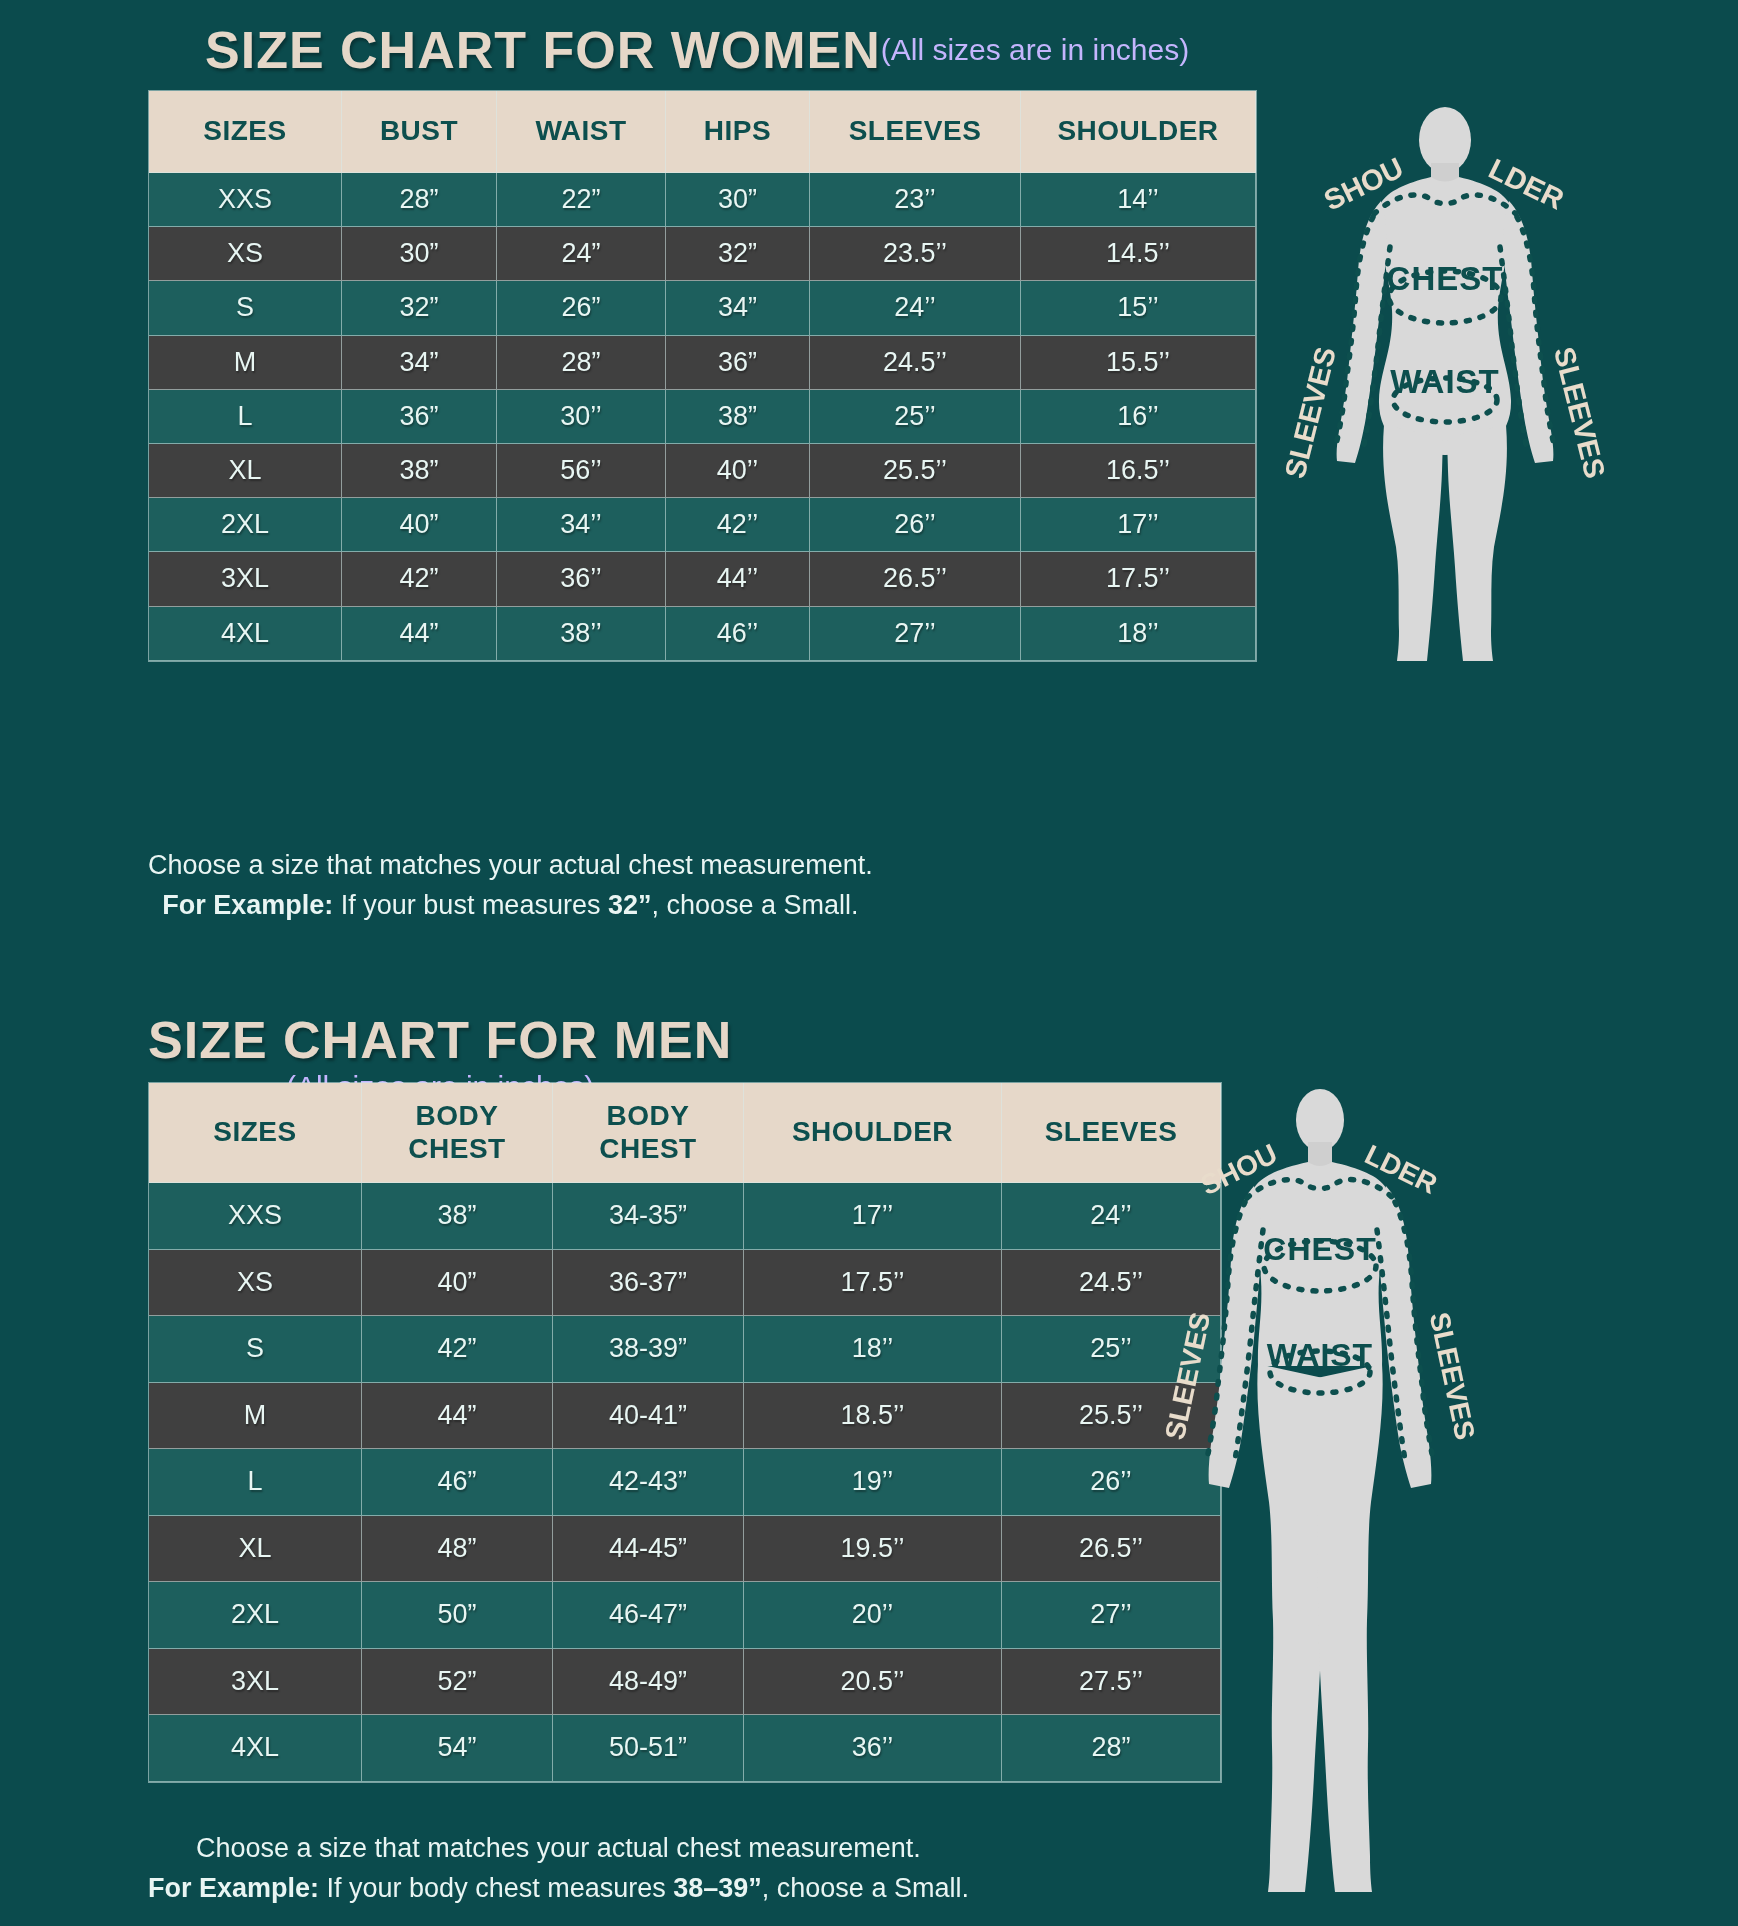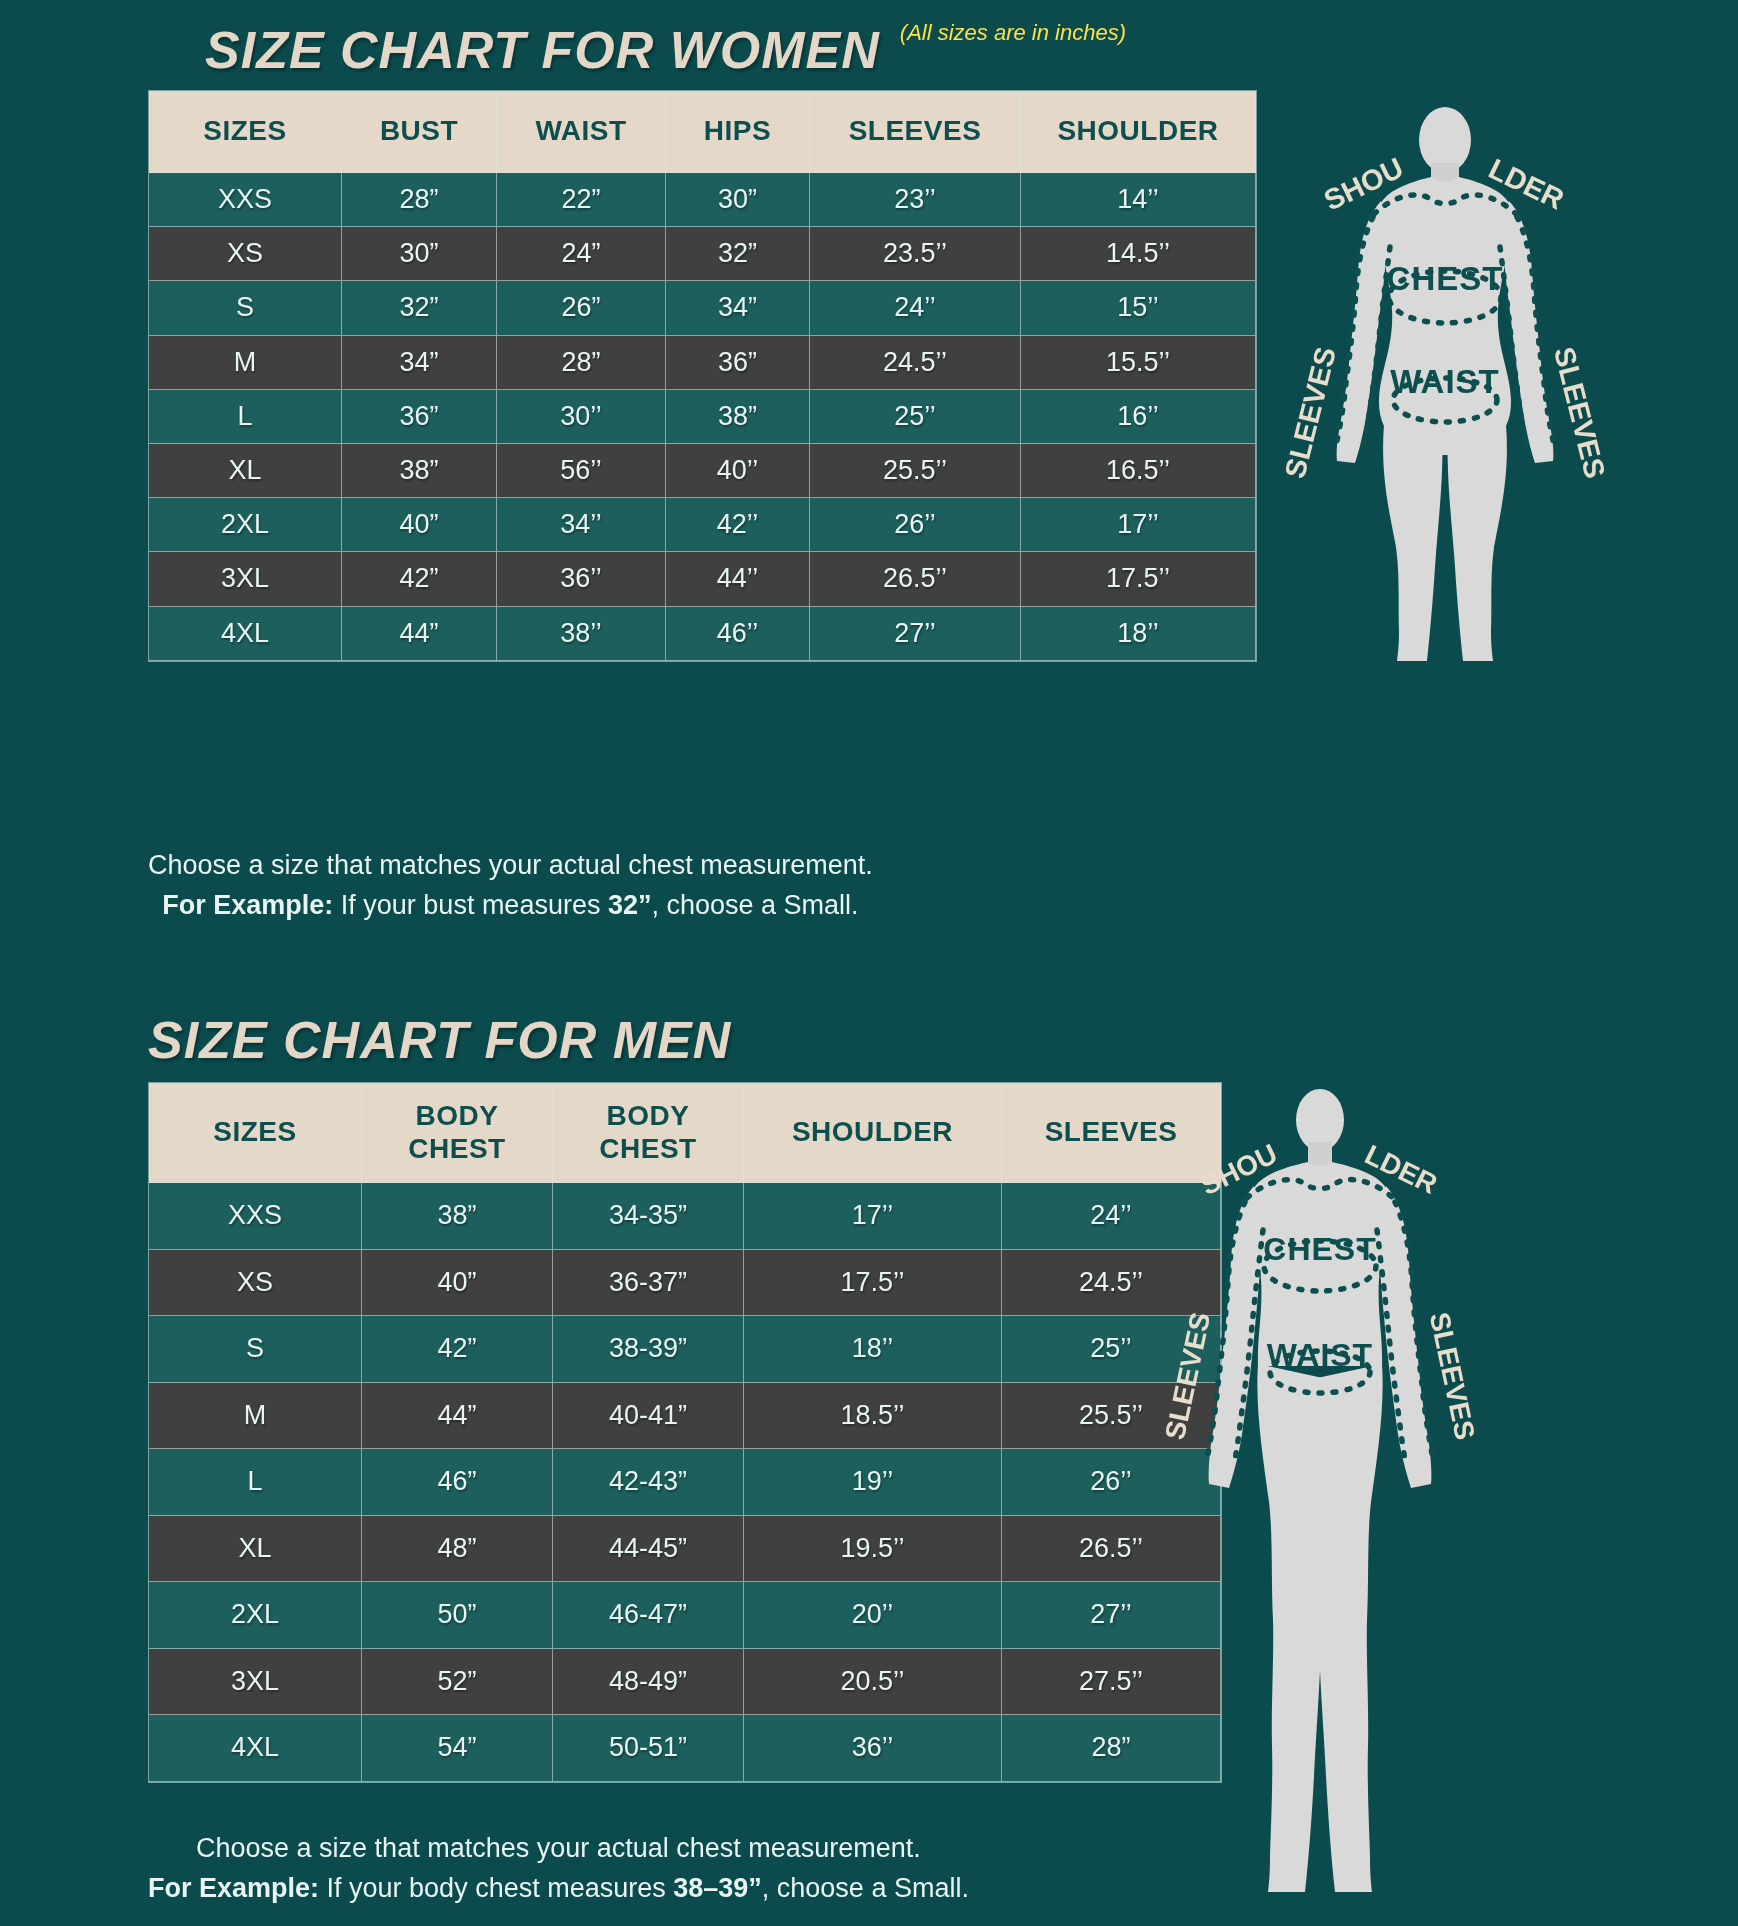--- a/index.html
+++ b/index.html
@@ -1,26 +1,26 @@
 <!DOCTYPE html>
 <html><head>
 <meta charset="utf-8">
 <style>
   html,body{margin:0;padding:0;}
   body{
     width:1738px;height:1926px;position:relative;overflow:hidden;
     background:#0b4b4d;
     font-family:"Liberation Sans",sans-serif;
   }
-  .title-row{position:absolute;display:flex;align-items:flex-start;gap:20px;white-space:nowrap;font-style:italic;}
+  .title-row{position:absolute;display:flex;align-items:center;white-space:nowrap;}
   .title-big{
     font-size:52px;font-weight:bold;letter-spacing:1px;color:#e5d7c8;
     text-shadow:2px 3px 3px rgba(0,0,0,0.30);
   }
-  .title-small{font-size:22px;color:#fde047;font-weight:400;}
+  .title-small{font-size:30px;color:#c4b5fd;font-weight:400;}
   .size-table{
     position:absolute;display:grid;
     border:1px solid rgba(215,235,233,0.55);
     box-sizing:content-box;
   }
   .women-table{
     left:148px;top:90px;
     grid-template-columns:193px 155px 169px 144px 211px 235px;
     grid-template-rows:82px repeat(9,54.2px);
   }

